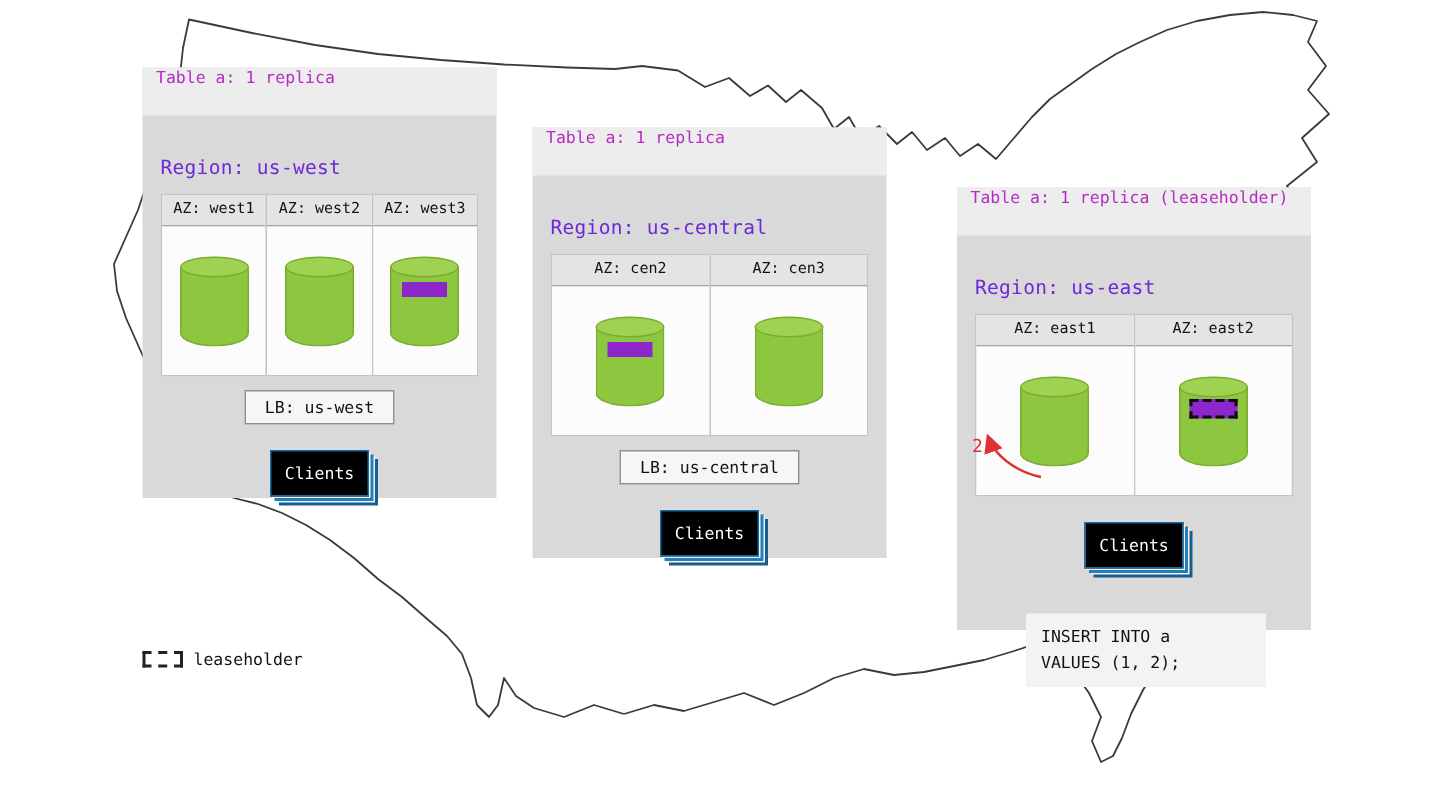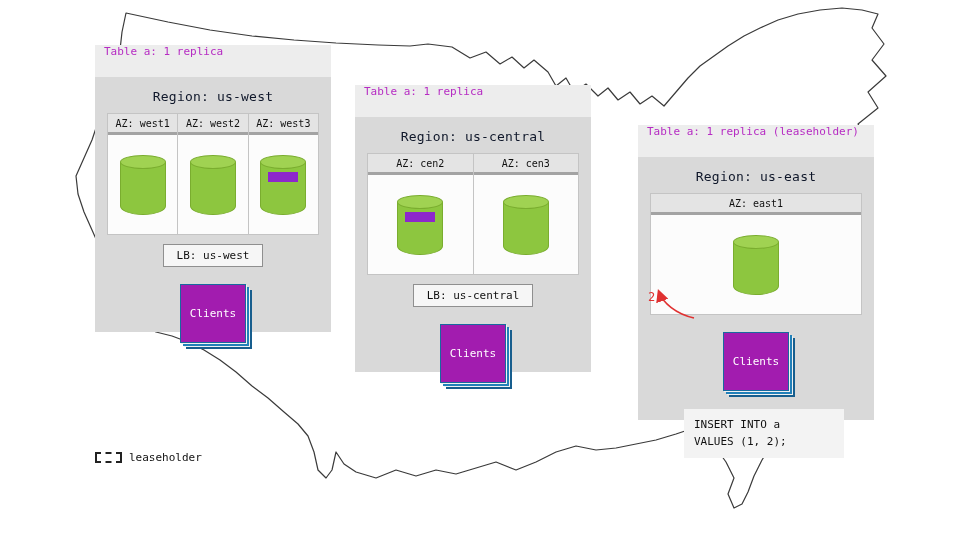--- a/index.html
+++ b/index.html
@@ -11,48 +11,48 @@
   .map-svg { position:absolute; left:0; top:0; }
   .arrow-svg { position:absolute; left:0; top:0; pointer-events:none; z-index:40; }
 
   .panel { position:absolute; width:236px; background:#d9d9d9; z-index:10; }
   #panel-west    { left:95px;  top:45px;  height:287px; }
   #panel-central { left:355px; top:85px;  height:287px; }
   #panel-east    { left:610px; top:125px; height:295px;margin-left:28px; }
 
   .panel-header { height:32px; background:#ededed; color:#b62cc3;
     font-size:11px; display:flex; align-items:flex-start; padding:0 9px; }
-  .region-title { font-size:13px; color:#0f172a; padding:12px 12px 9px; letter-spacing:0.2px;text-align:center; }
+  .region-title { font-size:13px; color:#6d28d9; padding:28px 12px 9px; letter-spacing:0.2px; }
 
   .az-row { display:flex; margin:0 12px; }
   .az-col { flex:1; border:1px solid #c4c4c4; margin-left:-1px; background:#fbfbfb; }
   .az-col:first-child { margin-left:0; }
   .az-head { height:21px; line-height:20px; text-align:center; font-size:10px;
-    background:#e4e4e4; border-bottom:3px solid #a3a3a3; color:#111; white-space:nowrap; }
+    background:#e4e4e4; border-bottom:1px solid #a3a3a3; color:#111; white-space:nowrap; }
   .az-body { height:99px; display:flex; align-items:center; justify-content:center; background:#fcfcfc; }
 
   .cyl { position:relative; width:46px; height:60px; }
   .cyl-body { position:absolute; left:0; right:0; top:7px; bottom:0; background:#8dc63f;
     border:1px solid #7aad2f; border-top:none; border-radius:0 0 23px 23px / 0 0 9px 9px; }
   .cyl-top { position:absolute; left:0; right:0; top:0; height:14px; background:#a0d252;
     border:1px solid #7aad2f; border-radius:50%; }
   .band { position:absolute; left:8px; top:17px; width:30px; height:10px; background:#8d27cc; z-index:2; }
   .band.dashed { border:2px dashed #0d0d0d; width:32px; left:7px; height:13px; top:15px; }
 
   .lb { width:max-content; margin:9px auto 0; background:#f6f6f6; border:1px solid #8f8f8f;
     font-size:11px; padding:4px 13px; color:#111; position:relative; z-index:5;text-align:center; }
 
-  .clients { width:66px; margin:17px auto 0; background:#a21caf; border:1px solid #19699e;
-    color:#fff; font-size:11px; text-align:center; padding:22px 0; position:relative; z-index:5;
+  .clients { width:66px; margin:17px auto 0; background:#000000; border:1px solid #19699e;
+    color:#fff; font-size:11px; text-align:center; padding:8px 0; position:relative; z-index:5;
     box-shadow:1px 1px 0 #f2f2f2, 3px 3px 0 #2180b9, 4px 4px 0 #f2f2f2, 6px 6px 0 #175e8e; }
 
   .note { position:absolute; left:684px; top:409px; width:160px; background:#f3f3f3;
     font-size:11px; line-height:1.5; padding:8px 10px; color:#111; z-index:20; }
 
-  .legend { position:absolute; left:95px; top:451px; display:flex; align-items:center;
+  .legend { position:absolute; left:95px; top:433px; display:flex; align-items:center;
     gap:7px; font-size:11px; color:#111; z-index:20; }
   .legend-swatch { width:27px; height:11px; border:2px dashed #222; background:#fff; }
 
   .num2 { position:absolute; left:648px; top:290px; color:#e03131; font-size:12px; z-index:45; }
 </style>
 </head>
 <body>
 
 <div class="container">
 
@@ -151,20 +151,30 @@
     <div class="az-row">
       <div class="az-col">
         <div class="az-head">AZ: east1</div>
         <div class="az-body">
           <div class="cyl">
             <div class="cyl-body"></div>
             <div class="cyl-top"></div>
           </div>
         </div>
       </div>
+      <div class="az-col">
+        <div class="az-head">AZ: east2</div>
+        <div class="az-body">
+          <div class="cyl">
+            <div class="cyl-body"></div>
+            <div class="cyl-top"></div>
+            <div class="band dashed"></div>
+          </div>
+        </div>
+      </div>
     </div>
     <div class="clients">Clients</div>
   </div>
 
   <div class="num2">2</div>
   <svg class="arrow-svg" width="960" height="540" viewBox="0 0 960 540">
     <defs>
       <marker id="arr" markerWidth="8" markerHeight="8" refX="6" refY="4" orient="auto">
         <path d="M0,0 L8,4 L0,8 Z" fill="#e03131"></path>
       </marker>

